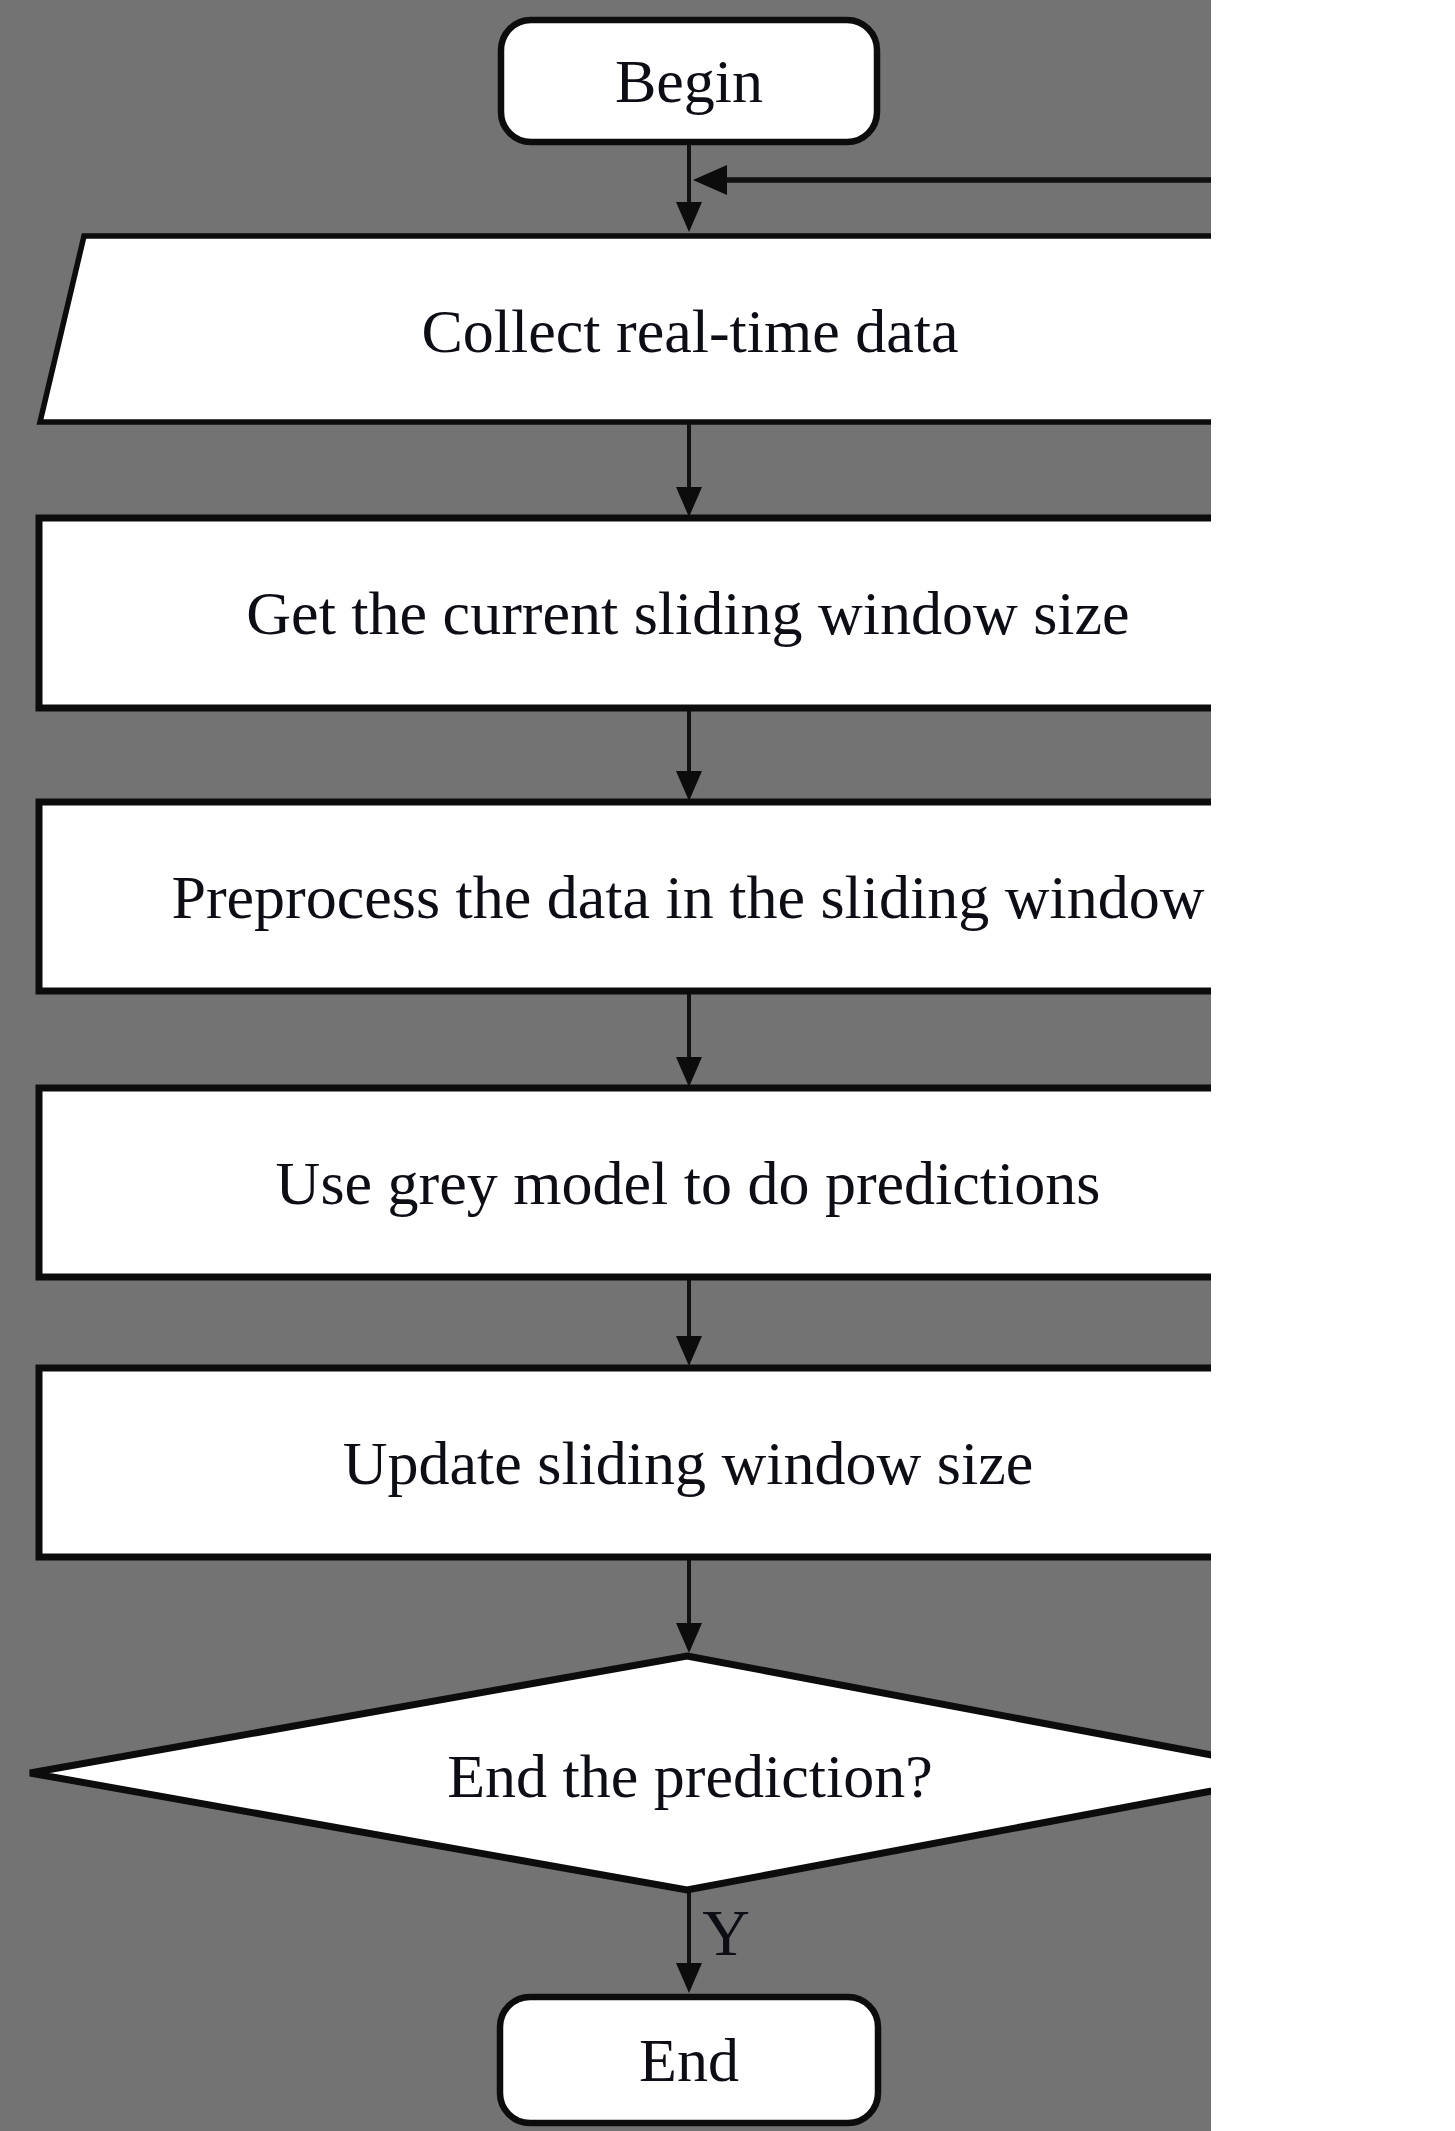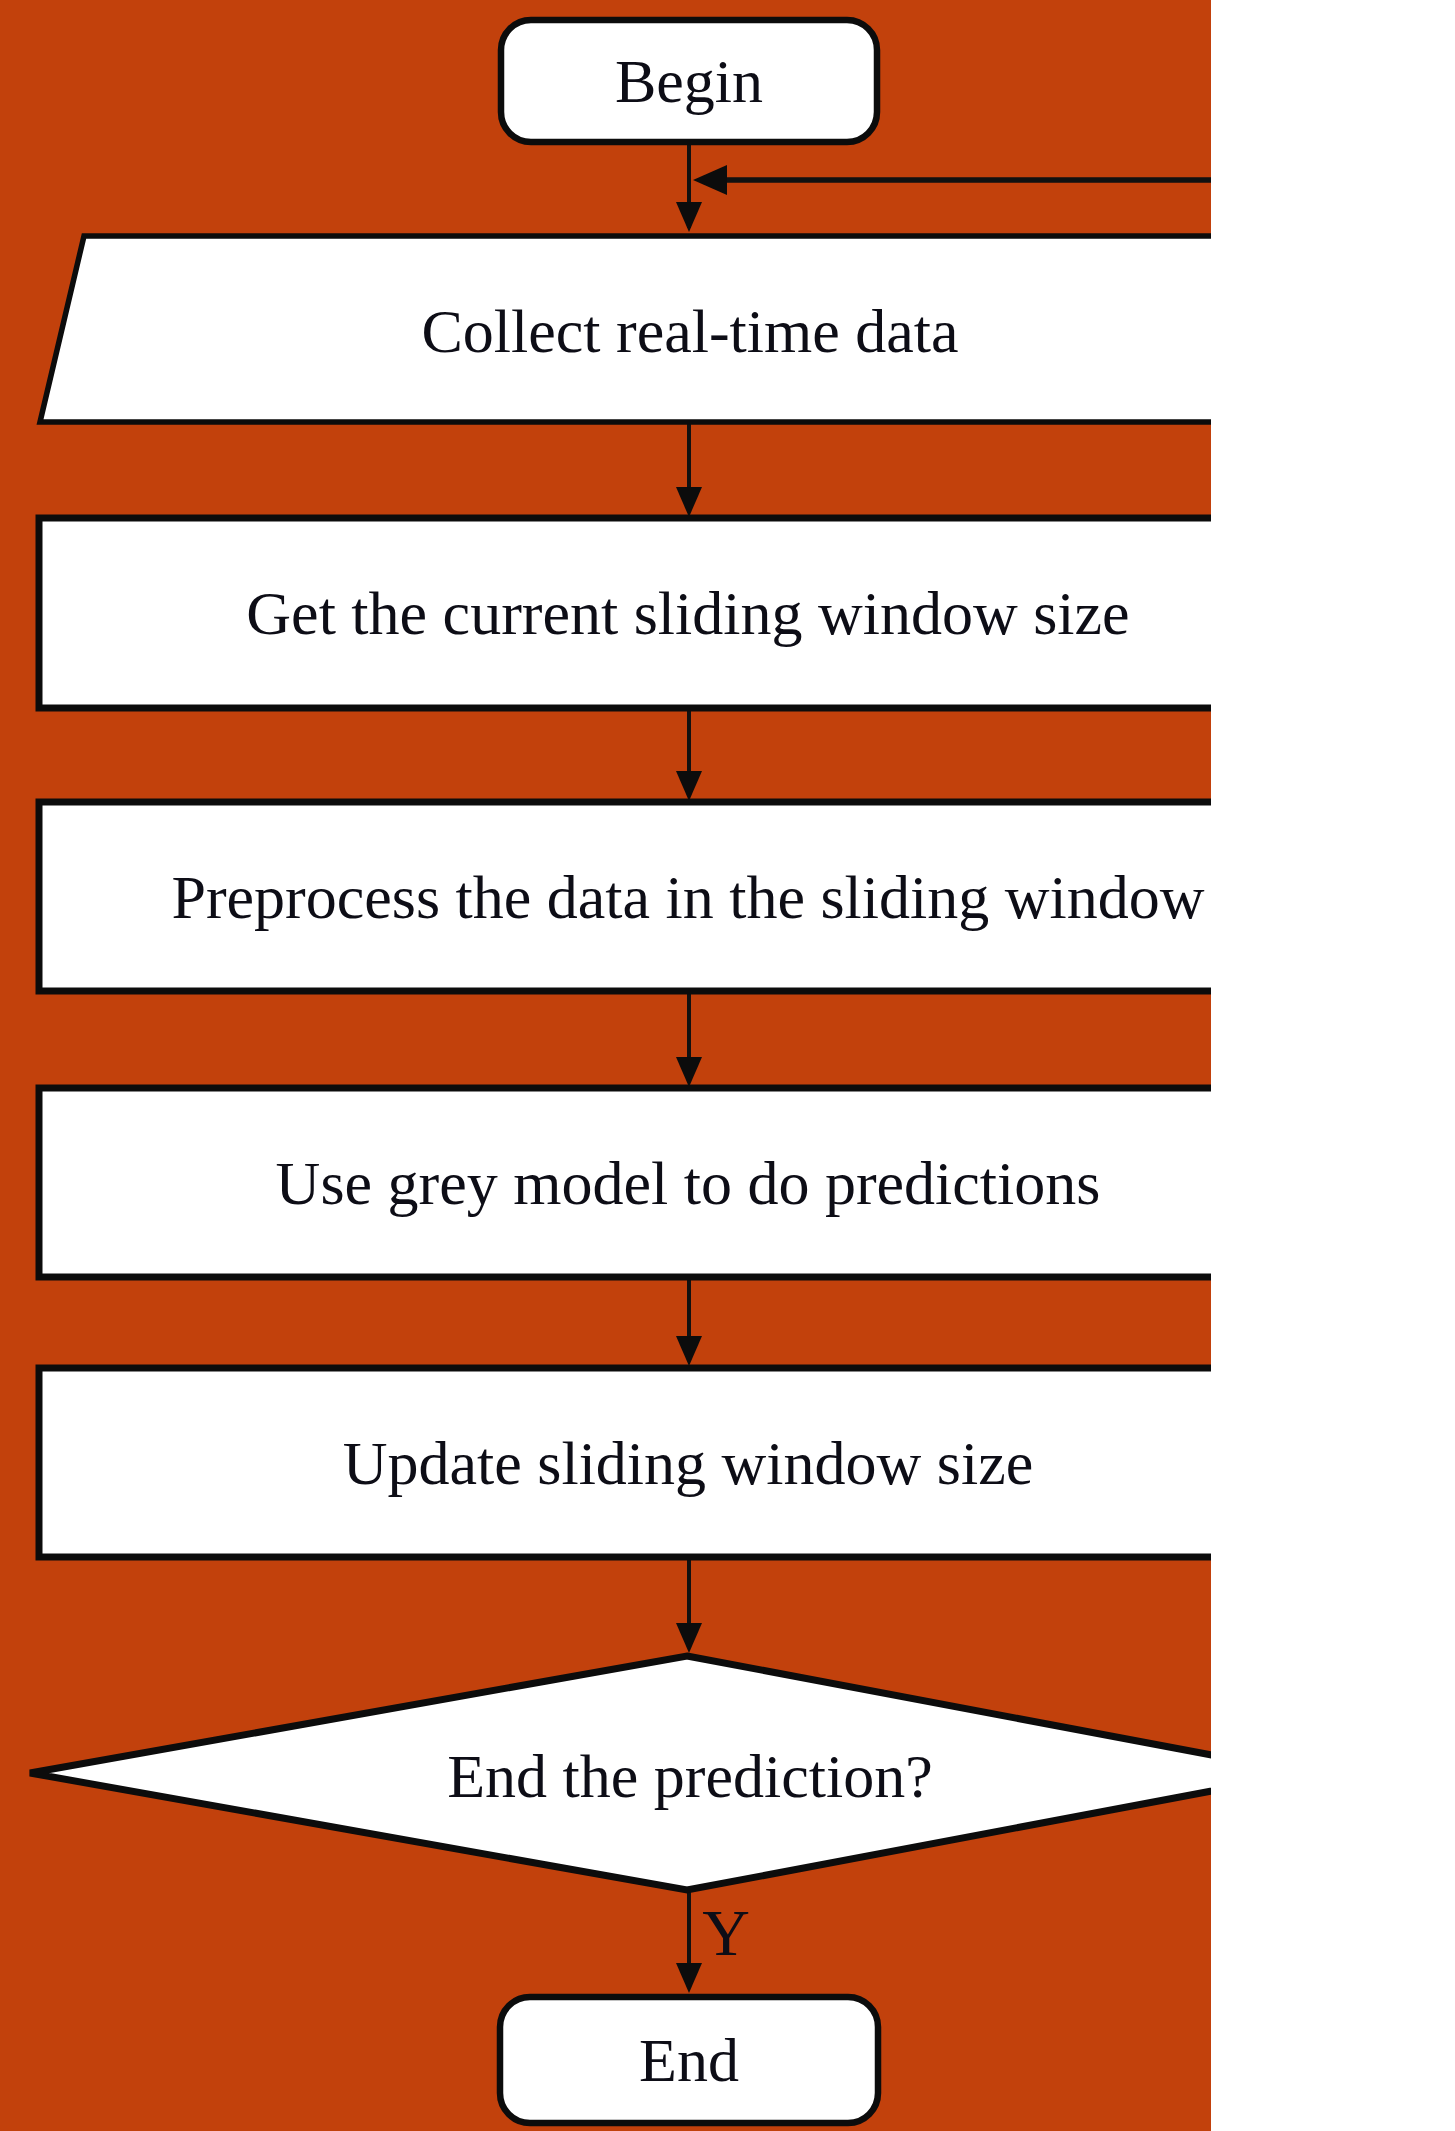--- a/index.html
+++ b/index.html
@@ -4,21 +4,21 @@
 <style>
   html, body {
     margin: 0;
     padding: 0;
     background: #ffffff;
   }
   .canvas {
     position: relative;
     width: 1211px;
     height: 2131px;
-    background: #c2410c;
+    background: #737373;
     overflow: hidden;
   }
   svg { display: block; }
   .shape {
     fill: #ffffff;
     stroke: #0c0c0c;
   }
   .terminator { stroke-width: 6.5; }
   .process    { stroke-width: 7; }
   .io         { stroke-width: 5.5; }

